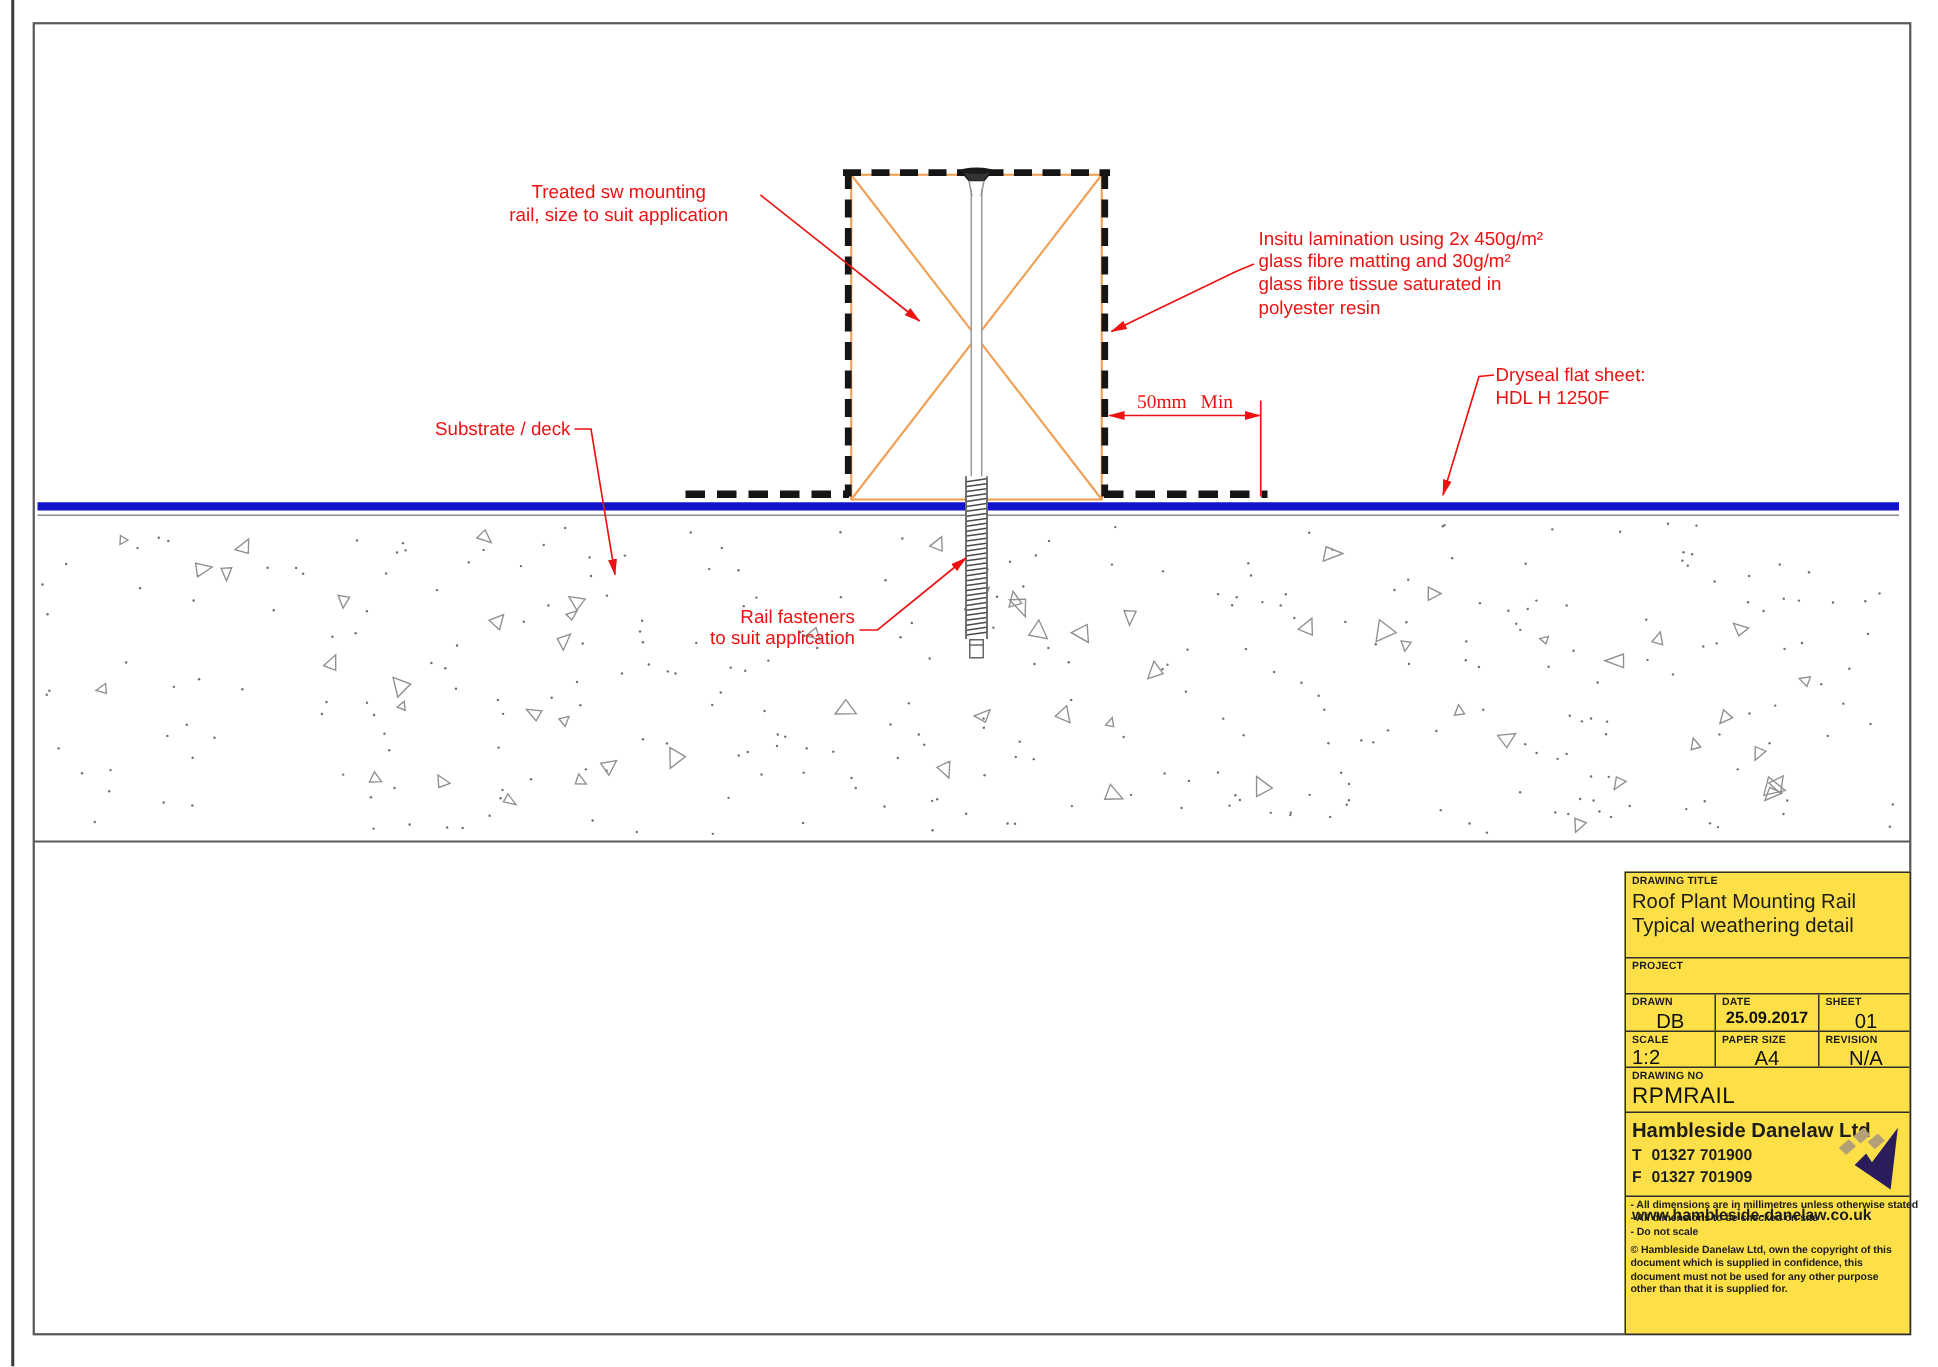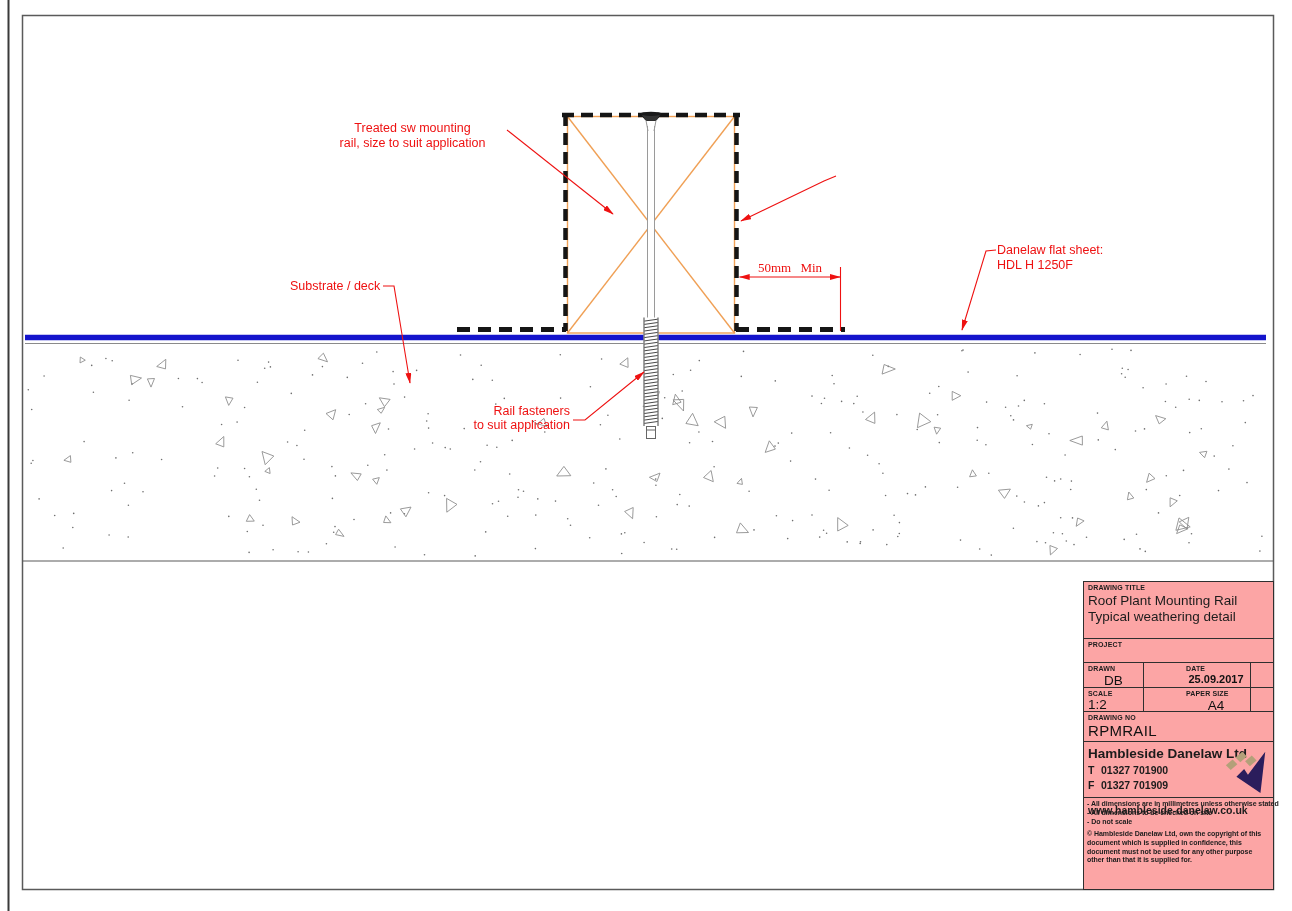--- a/index.html
+++ b/index.html
@@ -9,26 +9,26 @@
   svg.linework{position:absolute;left:0;top:0;}
   
   .ann{position:absolute;color:#EE1111;font-size:12.5px;line-height:14.5px;}
   .ann div{white-space:nowrap;}
   .ann.right{text-align:right;}
   .ann.center{text-align:center;font-family:Liberation Serif, serif;}
   .dim-label{font-size:13px;word-spacing:6px;}
   
   .tb{position:absolute;left:1083px;top:581px;width:191px;height:309px;
       border:1.4px solid #2f2f2f;box-sizing:border-box;display:flex;flex-direction:column;
-      background:#fca5a5;color:#1c1c1c;}
+      background:#fde047;color:#1c1c1c;}
   .tb-row{border-bottom:1px solid #2f2f2f;box-sizing:border-box;position:relative;flex:none;}
   .tb-row:last-child{border-bottom:none;flex:1;}
   .tb-label{display:block;font-size:7px;font-weight:bold;letter-spacing:.15px;
             color:#1c1c1c;padding:2px 0 0 4px;}
-  .tb-cells{display:flex;height:100%;gap:38px;}
+  .tb-cells{display:flex;height:100%;}
   .tb-cell{flex:none;border-right:1px solid #2f2f2f;box-sizing:border-box;
            display:flex;flex-direction:column;}
   .tb-cell:last-child{border-right:none;}
   .tb-val{font-size:13.5px;color:#111;}
   .vc{text-align:center;margin-top:1px;}
   .title-lines{font-size:13.5px;line-height:16px;padding:2px 0 0 4px;}
   .rpm{font-size:15px;padding:1px 0 0 4px;letter-spacing:.3px;}
   .hdl{font-size:13px;padding:1px 0 0 4px;}
   .company-name{font-size:13.5px;font-weight:bold;padding:4px 0 0 4px;}
   .phone{font-size:10.5px;font-weight:bold;padding:3px 0 0 4px;display:flex;}
@@ -494,23 +494,29 @@
       <line x1="739.5" y1="277" x2="840" y2="277" marker-start="url(#arr)" marker-end="url(#arr)"></line>
       <line x1="840.5" y1="267" x2="840.5" y2="331"></line>
     </g>
   </svg>
 
   <div class="ann right" style="left:320px;top:121px;width:185px;text-align:center;">
     <div>Treated sw mounting</div>
     <div>rail, size to suit application</div>
   </div>
 
+  <div class="ann" style="left:839px;top:152px;width:240px;line-height:15.2px;">
+    <div>Insitu lamination using 2x 450g/m²</div>
+    <div>glass fibre matting and 30g/m²</div>
+    <div>glass fibre tissue saturated in</div>
+    <div>polyester resin</div>
+  </div>
 
   <div class="ann" style="left:997px;top:243px;width:160px;line-height:15px;">
-    <div>Danelaw flat sheet:</div>
+    <div>Dryseal flat sheet:</div>
     <div>HDL H 1250F</div>
   </div>
 
   <div class="ann" style="left:290px;top:279px;width:120px;">
     <div>Substrate / deck</div>
   </div>
 
   <div class="ann right" style="left:420px;top:404px;width:150px;line-height:14px;">
     <div>Rail fasteners</div>
     <div>to suit application</div>

